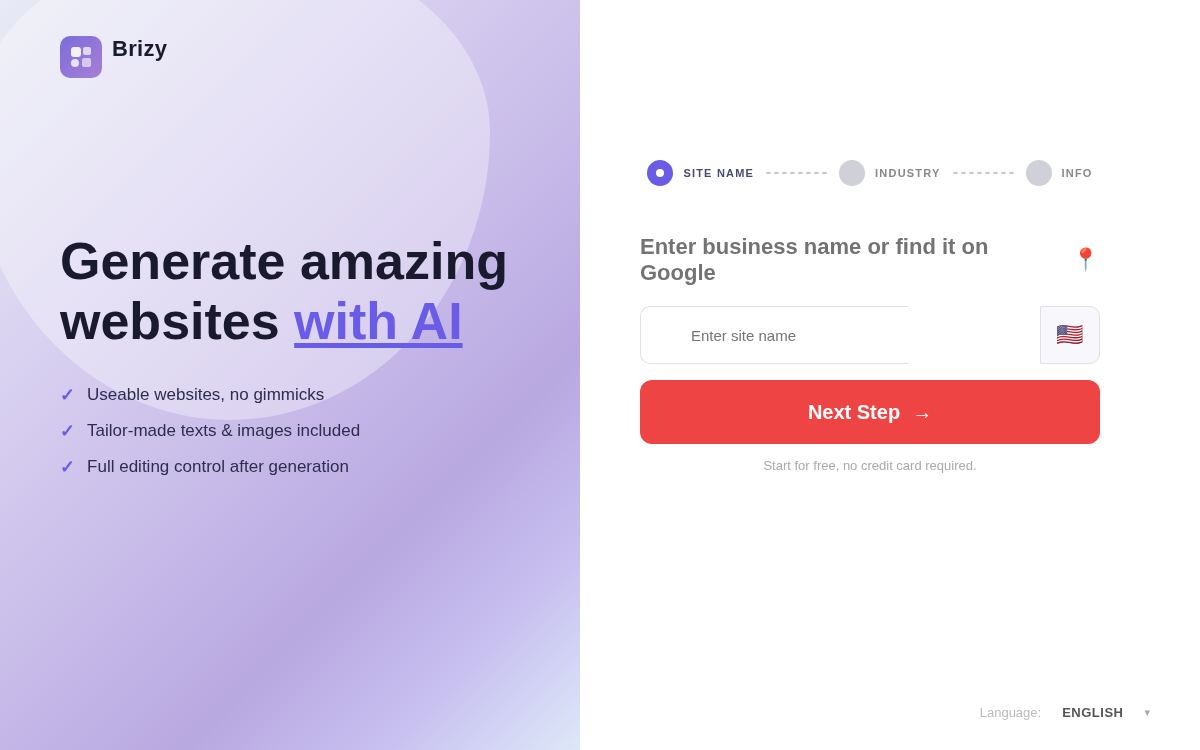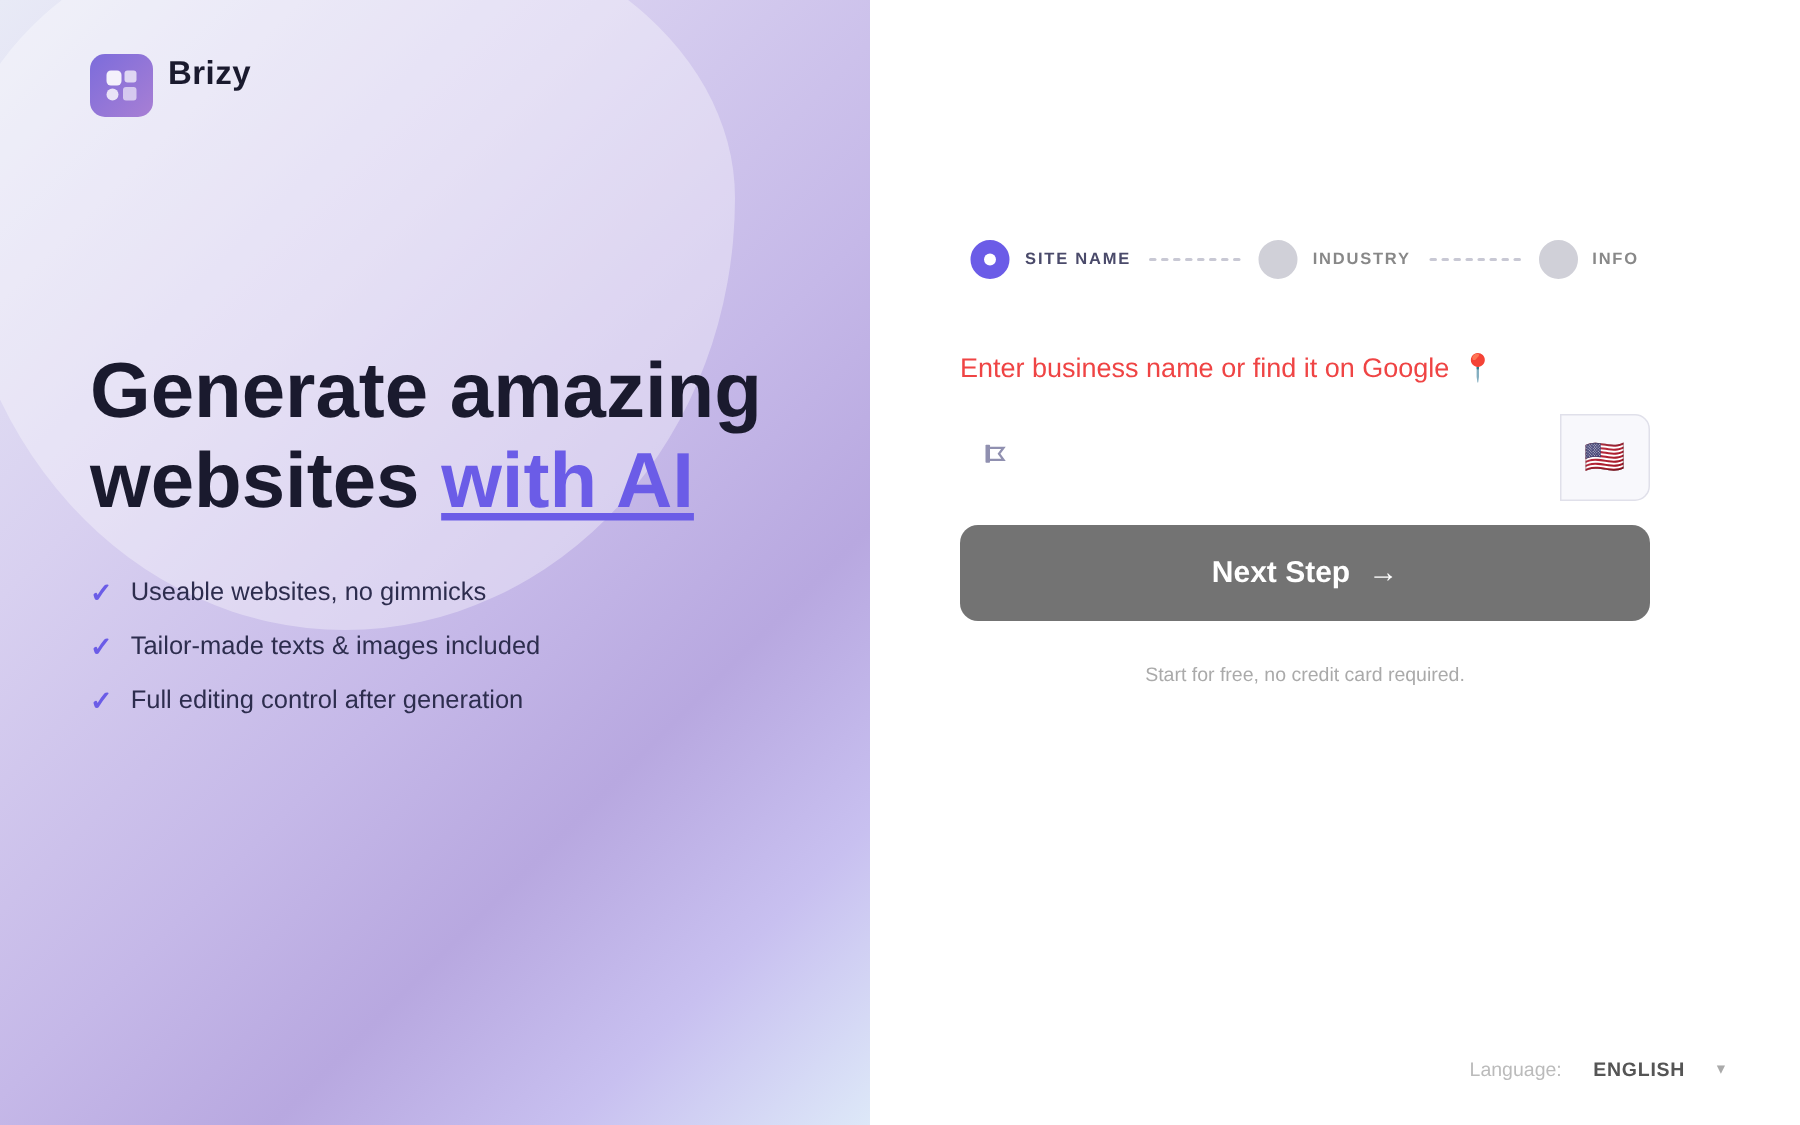--- a/index.html
+++ b/index.html
@@ -189,23 +189,23 @@
       border-radius: 1px;
     }
 
     
     .form-section {
       width: 100%;
       max-width: 460px;
     }
 
     .form-title {
-      font-size: 18px;
-      font-weight: 400;
-      color: #ef4444;
+      font-size: 22px;
+      font-weight: 700;
+      color: #737373;
       margin-bottom: 20px;
       display: flex;
       align-items: center;
       gap: 8px;
     }
 
     .input-row {
       display: flex;
       gap: 0;
       margin-bottom: 16px;
@@ -260,32 +260,32 @@
 
     .hint-text .offer-link {
       color: #6b5ce7;
       font-weight: 600;
       cursor: pointer;
     }
 
     .next-btn {
       width: 100%;
       height: 64px;
-      background: #737373;
+      background: #ef4444;
       border: none;
       border-radius: 12px;
       color: white;
       font-size: 20px;
       font-weight: 600;
       cursor: pointer;
       display: flex;
       align-items: center;
       justify-content: center;
       gap: 12px;
-      margin-bottom: 28px;
+      margin-bottom: 14px;
     }
 
     .arrow-icon {
       font-size: 20px;
     }
 
     .free-text {
       font-size: 13px;
       color: #aaa;
       text-align: center;
@@ -402,20 +402,21 @@
     </div>
 
     <div class="input-row">
       <div class="input-wrapper">
         <span class="input-flag-icon">
           <svg width="16" height="16" viewBox="0 0 16 16" fill="none">
             <rect x="1" y="2" width="3" height="12" rx="0.5" fill="#9090b0"></rect>
             <path d="M4 4 L13 4 L10 8 L13 12 L4 12" fill="none" stroke="#9090b0" stroke-width="1.5"></path>
           </svg>
         </span>
+        <input type="text" class="site-name-input" placeholder="Enter site name" style="">
       </div>
       <button class="flag-button">
         <span>🇺🇸</span>
       </button>
     </div>
 
 
     <button class="next-btn">
       <span>Next Step</span>
       <span class="arrow-icon">→</span>

